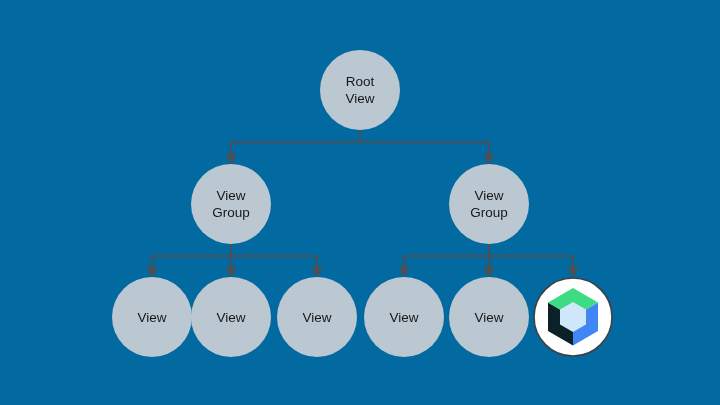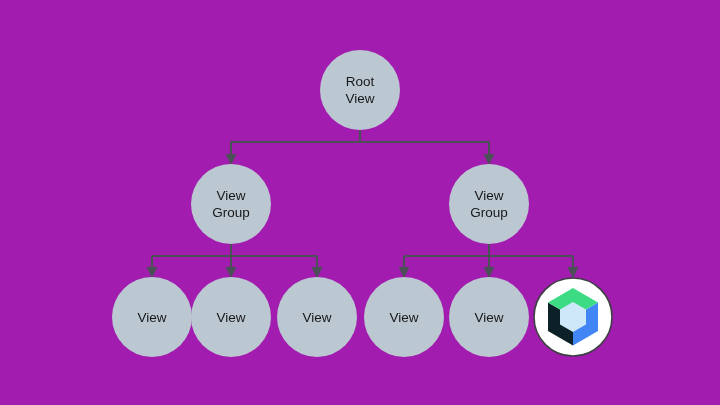--- a/index.html
+++ b/index.html
@@ -8,21 +8,21 @@
     padding: 0;
     background: #ffffff;
   }
   body {
     font-family: "Liberation Sans", sans-serif;
   }
   #stage {
     position: relative;
     width: 720px;
     height: 405px;
-    background: #a21caf;
+    background: #0369a1;
     overflow: hidden;
   }
   #diagram-svg {
     position: absolute;
     left: 0;
     top: 0;
     width: 720px;
     height: 405px;
     display: block;
   }

